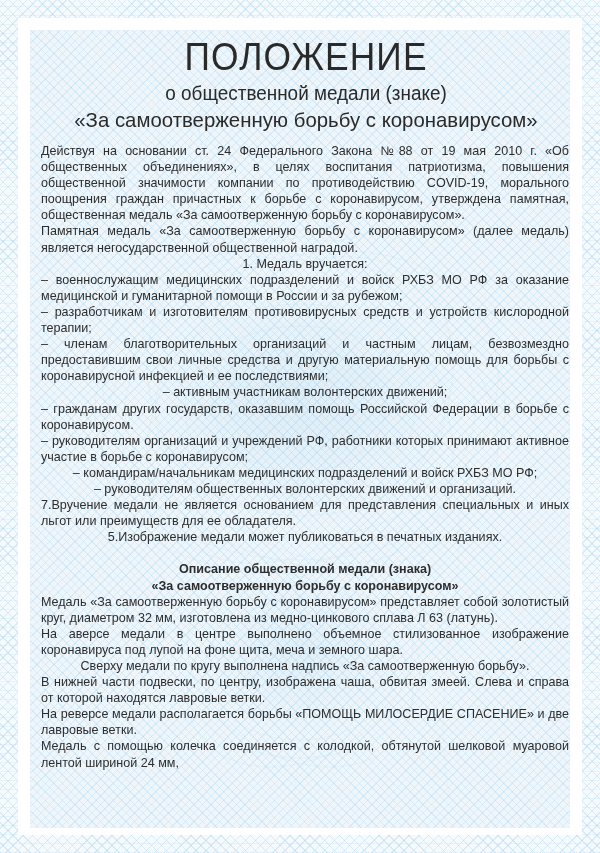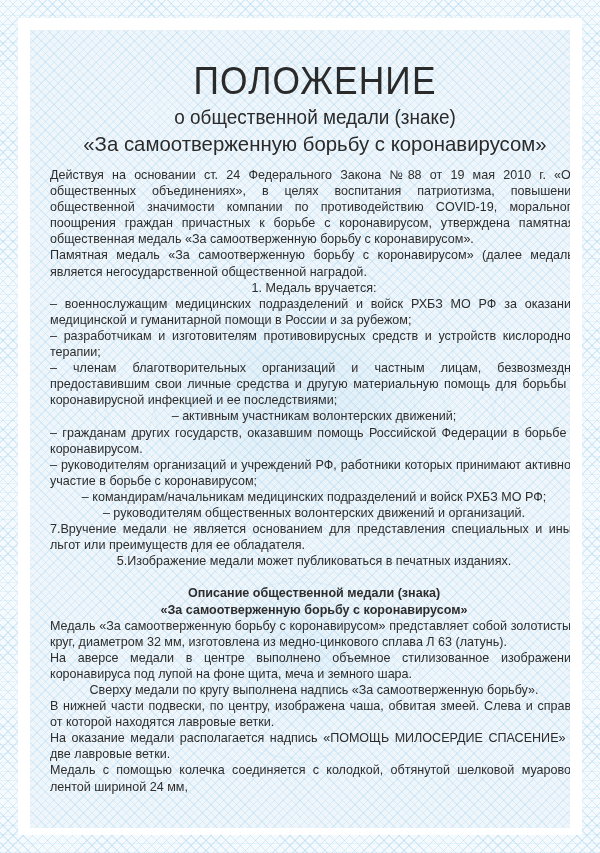--- a/index.html
+++ b/index.html
@@ -70,28 +70,27 @@
     left: 0; top: 0;
     width: 540px;
     height: 798px;
     pointer-events: none;
     opacity: 0.45;
   }
 
   
   .content {
     position: absolute;
-    left: 18px;
+    left: 9px;
     top: 0;
     width: 534px;
     height: 798px;
     padding: 0;
     box-sizing: border-box;
     color: #2b2b2b;
-    margin-top: 24px;
   }
 
   .title-block {
     text-align: center;
     padding-top: 5px;
   }
   .doc-title {
     font-family: "Liberation Sans Narrow", "Liberation Sans", sans-serif;
     font-size: 38px;
     line-height: 44px;
@@ -202,19 +201,19 @@
 
         <div class="spacer-line"></div>
 
         <p class="center section-heading">Описание общественной медали (знака)</p>
         <p class="center section-heading">«За самоотверженную борьбу с коронавирусом»</p>
 
         <p>Медаль «За самоотверженную борьбу с коронавирусом» представляет собой золотистый круг, диаметром 32 мм,  изготовлена из медно-цинкового сплава Л 63 (латунь).</p>
         <p>На аверсе медали в центре выполнено объемное стилизованное изображение коронавируса под лупой на фоне щита, меча и земного шара.</p>
         <p class="nojust">Сверху медали по кругу выполнена надпись  «За самоотверженную борьбу».</p>
         <p>В нижней части подвески, по центру, изображена чаша, обвитая змеей. Слева и справа от которой находятся лавровые ветки.</p>
-        <p>На оказание медали располагается надпись «ПОМОЩЬ МИЛОСЕРДИЕ СПАСЕНИЕ» и две лавровые ветки.</p>
+        <p>На реверсе медали располагается борьбы «ПОМОЩЬ МИЛОСЕРДИЕ СПАСЕНИЕ» и две лавровые ветки.</p>
         <p>Медаль с помощью колечка соединяется с колодкой, обтянутой шелковой муаровой лентой шириной 24 мм,</p>
 
       </div>
     </div>
   </div>
 </div>
 
 </body></html>

